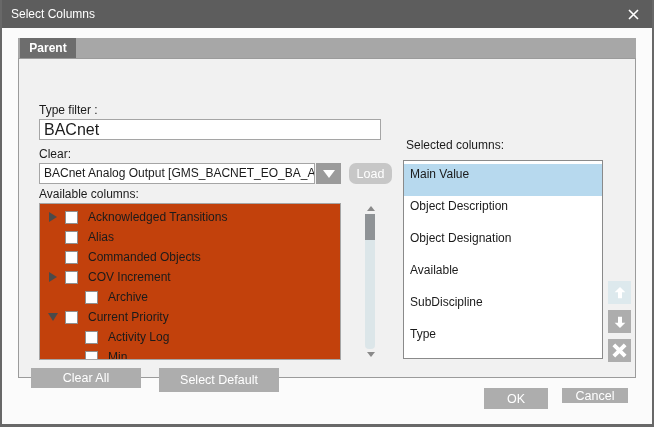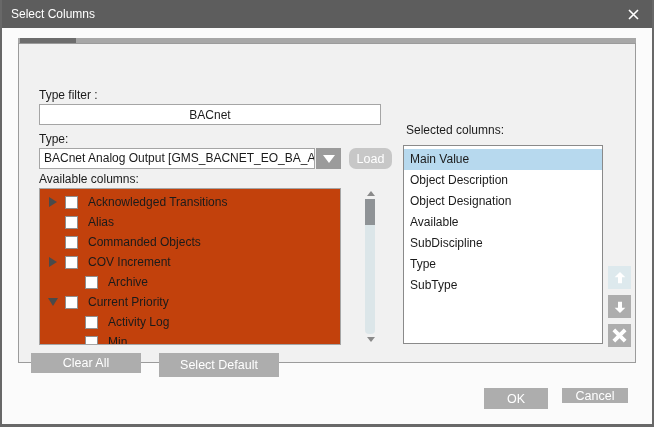--- a/index.html
+++ b/index.html
@@ -18,27 +18,27 @@
   .titlebar{position:absolute;left:-2px;top:0;width:654px;height:28px;background:var(--titlebar);
     color:#fff;display:flex;align-items:center;padding-left:11px;}
   .title{font-size:12px;}
   .close-btn{position:absolute;right:12px;top:6px;width:17px;height:17px;display:flex;
     align-items:center;justify-content:center;cursor:default;}
   
   .tabctrl{position:absolute;left:16px;top:38px;width:618px;height:340px;}
   .tabstrip{position:absolute;left:0;top:0;width:100%;height:20px;background:var(--tabstrip);}
   .tab{position:absolute;left:2px;top:0;height:20px;min-width:56px;padding:0 9px;background:var(--tabactive);
     color:#fff;font-weight:bold;line-height:20px;text-align:center;}
-  .panel{position:absolute;left:0;top:5px;width:100%;height:320px;background:var(--panelbg);
+  .panel{position:absolute;left:0;top:20px;width:100%;height:320px;background:var(--panelbg);
     border:1px solid var(--panelborder);padding-left:17px;}
   
   .lbl{position:absolute;color:var(--text);}
   
   .textbox{position:absolute;background:#fff;border:1px solid var(--inputborder);
-    padding:0 4px;line-height:19px;font-size:12px;color:var(--text);font-family:inherit;text-align:center;}
+    padding:0 4px;line-height:19px;font-size:16px;color:var(--text);font-family:inherit;}
   .combo-display{position:absolute;background:#fff;border:1px solid var(--inputborder);
     padding:0 4px;line-height:19px;white-space:nowrap;overflow:hidden;}
   .combo-arrow{position:absolute;background:var(--combobtn);display:flex;align-items:center;justify-content:center;}
   .tri-down-w{width:0;height:0;border-left:6px solid transparent;border-right:6px solid transparent;border-top:8px solid #fff;}
   .btn{position:absolute;background:var(--btn);color:#fff;border:none;font-size:12.5px;
     font-family:inherit;display:flex;align-items:center;justify-content:center;cursor:default;}
   .btn-load{background:var(--loadbtn);}
   
   .tree{position:absolute;left:20px;top:144px;width:302px;height:157px;background:#c2410c;
     border:1px solid var(--inputborder);overflow:hidden;padding-top:3px;}
@@ -55,21 +55,21 @@
   .vscroll{position:absolute;right:3px;top:2px;bottom:2px;width:12px;}
   .scroll-up,.scroll-down{position:absolute;left:2px;width:0;height:0;
     border-left:4px solid transparent;border-right:4px solid transparent;}
   .scroll-up{top:1px;border-bottom:5px solid #8a8a8a;}
   .scroll-down{bottom:1px;border-top:5px solid #8a8a8a;}
   .scroll-track{position:absolute;left:0;top:9px;bottom:9px;width:10px;background:var(--scrolltrack);border-radius:4px;}
   .scroll-thumb{position:absolute;left:0;top:0;width:10px;height:26px;background:var(--scrollthumb);}
   
   .sel-list{position:absolute;left:384px;top:101px;width:200px;height:199px;background:#fff;
     border:1px solid #8a8a8a;overflow:hidden;padding-top:3px;}
-  .sel-row{height:21px;line-height:21px;padding-left:6px;white-space:nowrap;}
+  .sel-row{height:32px;line-height:21px;padding-left:6px;white-space:nowrap;}
   .sel-row.hl{background:var(--selection);}
   
   .sq-btn{position:absolute;left:589px;width:23px;height:23px;background:var(--btn);
     display:flex;align-items:center;justify-content:center;}
   .sq-btn.disabled{background:var(--updisabled);}
 </style>
 </head>
 <body>
 
 <div class="dialog">
@@ -86,21 +86,21 @@
   <div class="tabctrl">
     <div class="tabstrip">
       <div class="tab">Parent</div>
     </div>
 
     <div class="panel">
 
       <span class="lbl" style="left:20px;top:44px;">Type filter :</span>
       <input class="textbox" style="left: 20px; top: 60px; width: 342px; height: 21px;" value="BACnet">
 
-      <span class="lbl" style="left:20px;top:88px;">Type:</span>
+      <span class="lbl" style="left:20px;top:88px;">Clear:</span>
       <div class="combo-display" style="left:20px;top:104px;width:276px;height:21px;">BACnet Analog Output [GMS_BACNET_EO_BA_AO_1]</div>
       <div class="combo-arrow" style="left:297px;top:104px;width:25px;height:21px;">
         <span class="tri-down-w"></span>
       </div>
       <button class="btn btn-load" style="left:330px;top:104px;width:43px;height:21px;border-radius:7px;">Load</button>
 
       <span class="lbl" style="left:20px;top:128px;">Available columns:</span>
 
       <div class="tree">
           <div class="tree-row">

